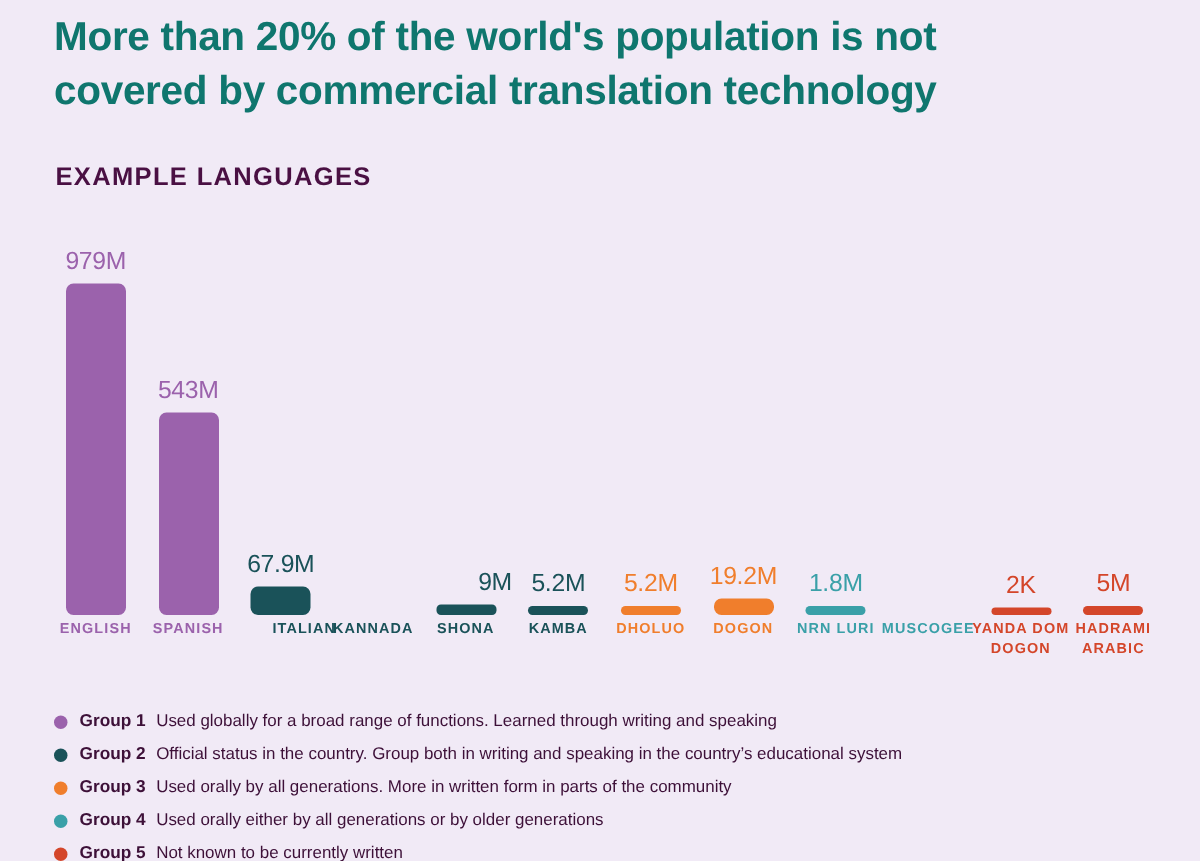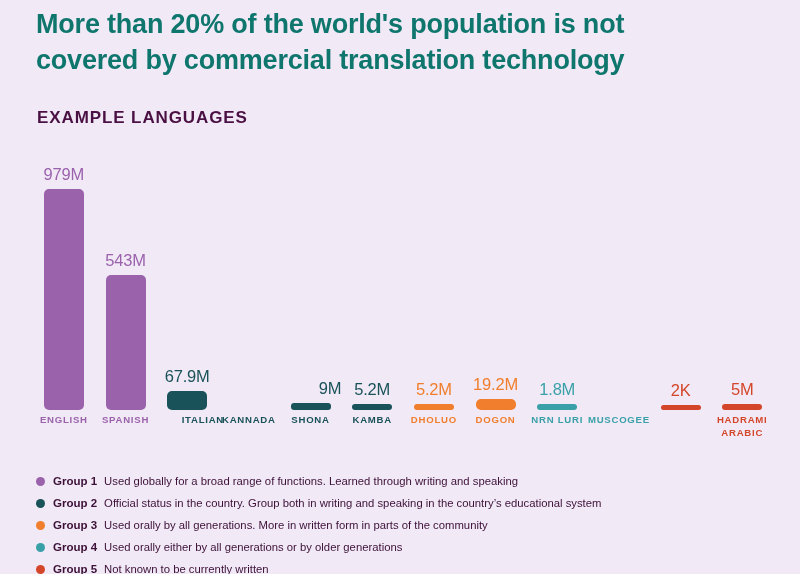--- a/index.html
+++ b/index.html
@@ -182,20 +182,21 @@
           <div class="cat" style="color: rgb(58, 160, 168);">NRN LURI</div>
         </div>
         <div class="col">
           <div class="cat" style="color: rgb(58, 160, 168);">MUSCOGEE</div>
         </div>
         <div class="col">
           <div class="bar-zone">
             <div class="val" style="color: rgb(212, 70, 42);">2K</div>
             <div class="bar" style="height: 5px; background: rgb(212, 70, 42); border-radius: 3px;"></div>
           </div>
+          <div class="cat" style="color: rgb(212, 70, 42);">YANDA DOM DOGON</div>
         </div>
         <div class="col">
           <div class="bar-zone">
             <div class="val" style="color: rgb(212, 70, 42);">5M</div>
             <div class="bar" style="height: 6px; background: rgb(212, 70, 42); border-radius: 3px;"></div>
           </div>
           <div class="cat" style="color: rgb(212, 70, 42);">HADRAMI ARABIC</div>
         </div>
       </div>
   </div>

